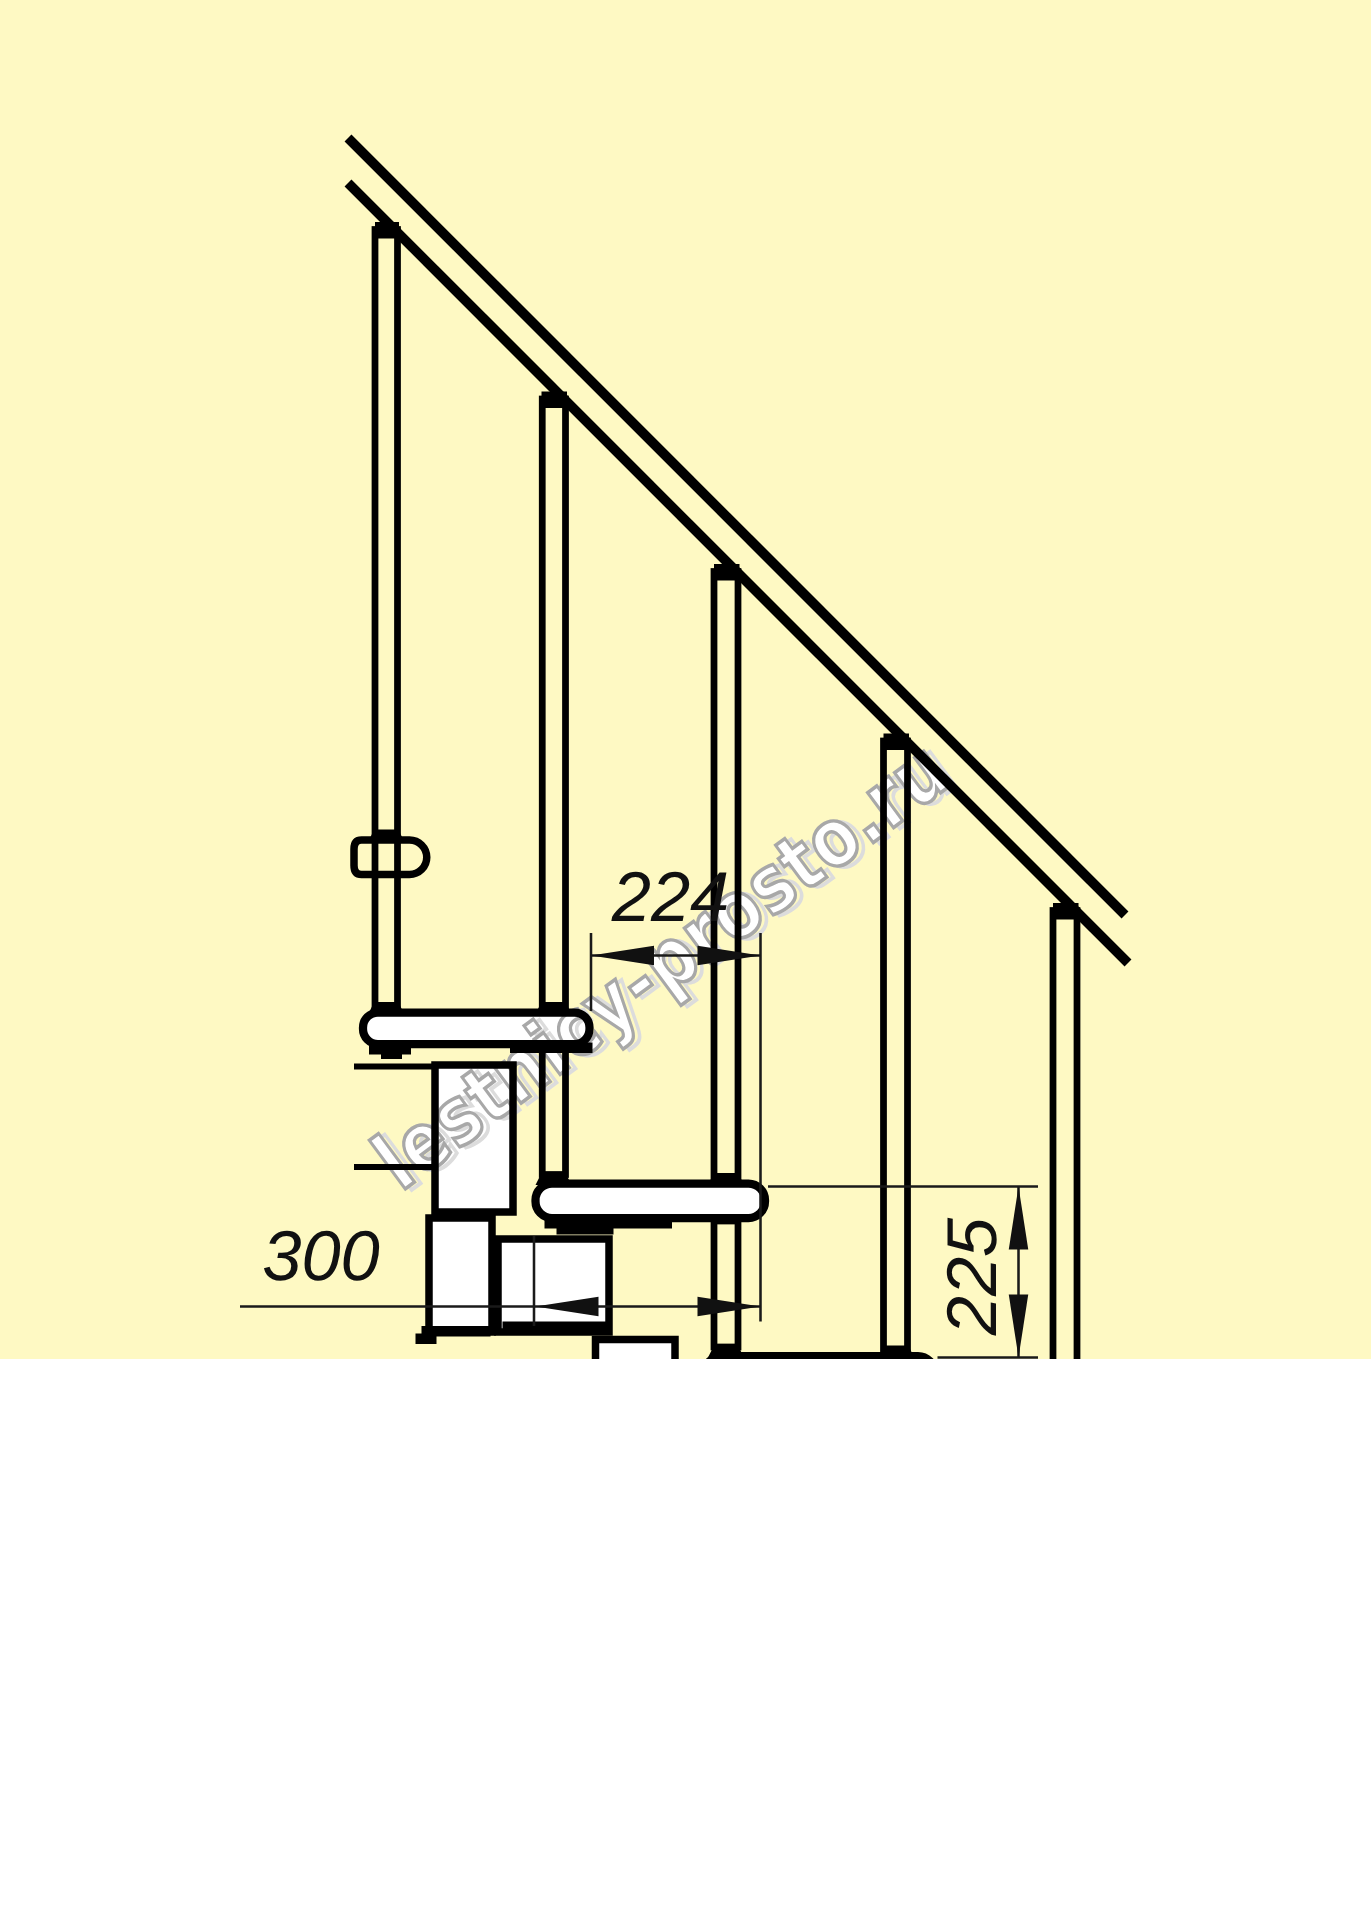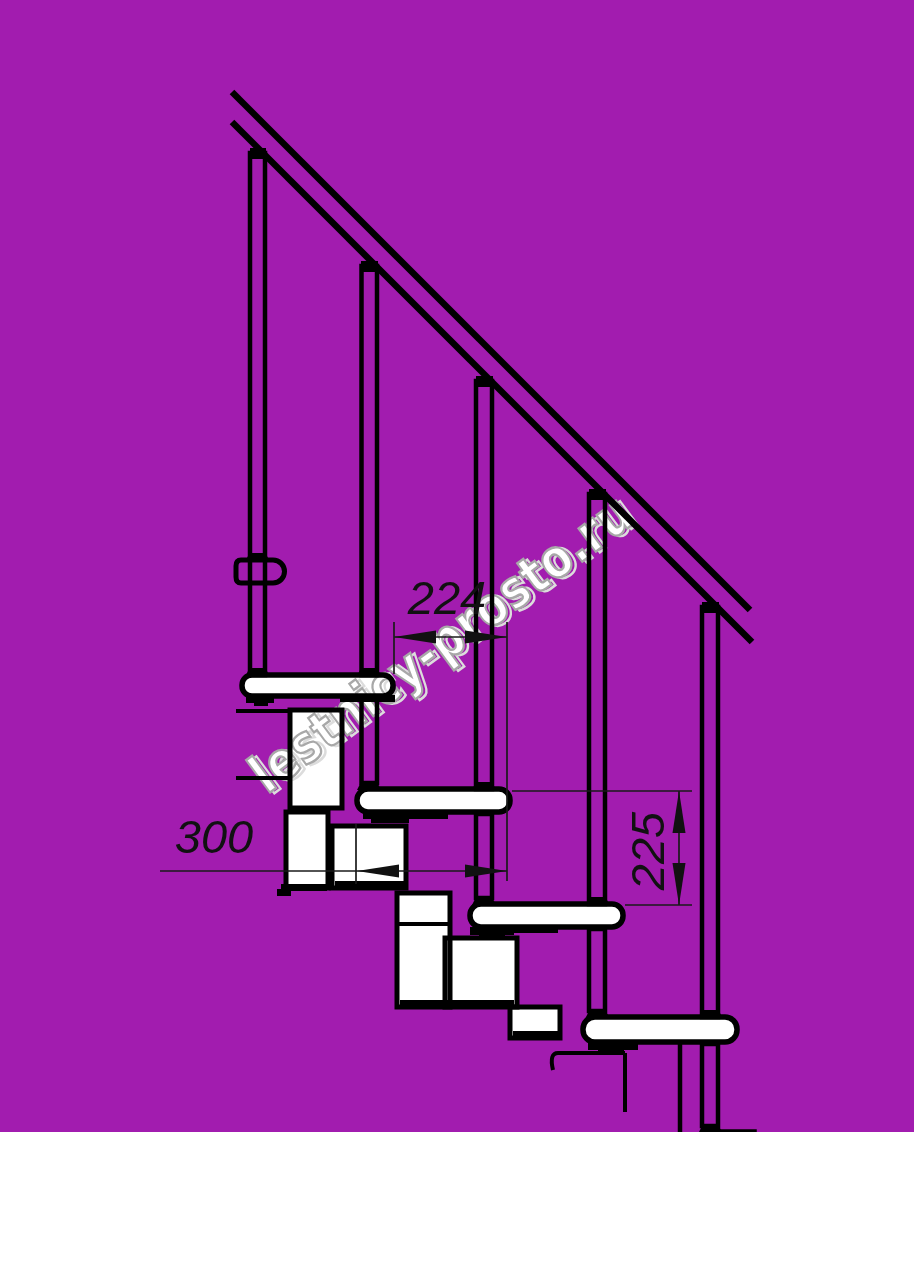--- a/index.html
+++ b/index.html
@@ -1,16 +1,16 @@
 <!DOCTYPE html>
 <html><head>
 <meta charset="utf-8">
 <style>
   html,body{margin:0;padding:0;background:#fff;}
-  .page{position:relative;width:914px;height:1132px;background:#a21caf;overflow:hidden;
+  .page{position:relative;width:914px;height:906px;background:#fef9c3;overflow:hidden;
         font-family:"Liberation Sans",sans-serif;}
   svg{position:absolute;inset:0;}
   .lineart{stroke:#000;fill:none;}
   .whitefill{fill:#ffffff;stroke:none;}
   .dim{stroke:#1a1a1a;stroke-width:1.7;fill:none;}
   .dimtext{font-family:"Liberation Sans",sans-serif;font-style:italic;font-size:47px;fill:#111;}
   .wmark{font-family:"DejaVu Sans",sans-serif;font-weight:bold;font-size:53px;letter-spacing:1px;}
 </style>
 </head>
 <body>

